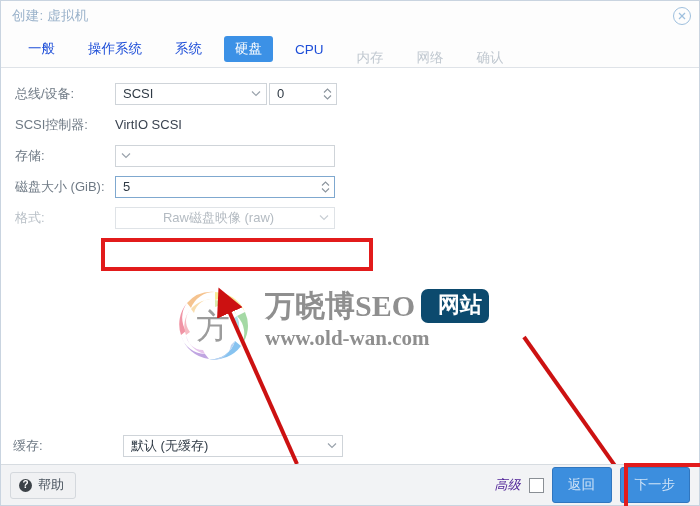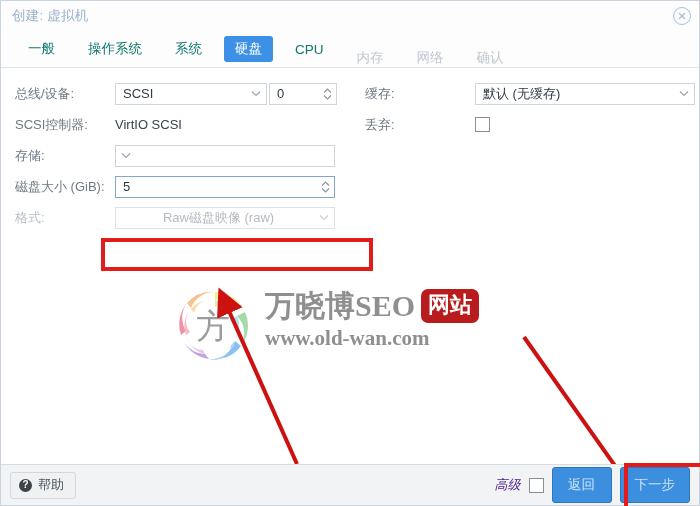--- a/index.html
+++ b/index.html
@@ -49,21 +49,21 @@
   .tabbar{
     height:36px;flex:0 0 36px;
     background:#fdfdfd;
     border-bottom:1px solid #dfe3e8;
     display:flex;align-items:center;
     padding-left:16px;
     gap:0px;
   }
   .tab{
     font-size:13.5px;
-    color:#0f766e;
+    color:#1d4ed8;
     padding:4px 11px;
     margin-right:11px;
     border-radius:3px;
     white-space:nowrap;
     cursor:pointer;
   }
   .tab.active{
     background:#3c91e6;
     color:#ffffff;
   }
@@ -77,20 +77,21 @@
     flex:1 1 auto;
     position:relative;
     background:#fff;
     padding:14px 0 0 0;
     overflow:hidden;
   }
   .form-cols{
     display:flex;
     position:relative;
     z-index:2;
+    flex-direction:column;
   }
   .col-left{width:352px;flex:0 0 352px;padding-left:14px;box-sizing:border-box;}
   .col-right{flex:1 1 auto;padding-left:12px;box-sizing:border-box;}
   .row{
     display:flex;align-items:center;
     height:23px;
     margin-bottom:8px;
   }
   .lbl{
     width:100px;flex:0 0 100px;
@@ -158,24 +159,24 @@
     position:absolute;left:96px;top:4px;
     font-family:"Liberation Serif","DejaVu Serif",serif;
     font-weight:bold;
     font-size:30px;
     color:#8f8f8f;
     white-space:nowrap;
     letter-spacing:0px;
   }
   .wm-badge{
     display:inline-block;
-    background:#b91c1c;
+    background:#0c4a6e;
     color:#ffffff;
     border-radius:7px;
-    padding:1px 7px 3px 7px;
+    padding:1px 7px 3px 17px;
     font-size:22px;
     margin-left:6px;
     vertical-align:4px;
   }
   .wm-url{
     position:absolute;left:96px;top:44px;
     font-family:"Liberation Serif","DejaVu Serif",serif;
     font-weight:bold;
     font-size:21px;
     color:#8f8f8f;

